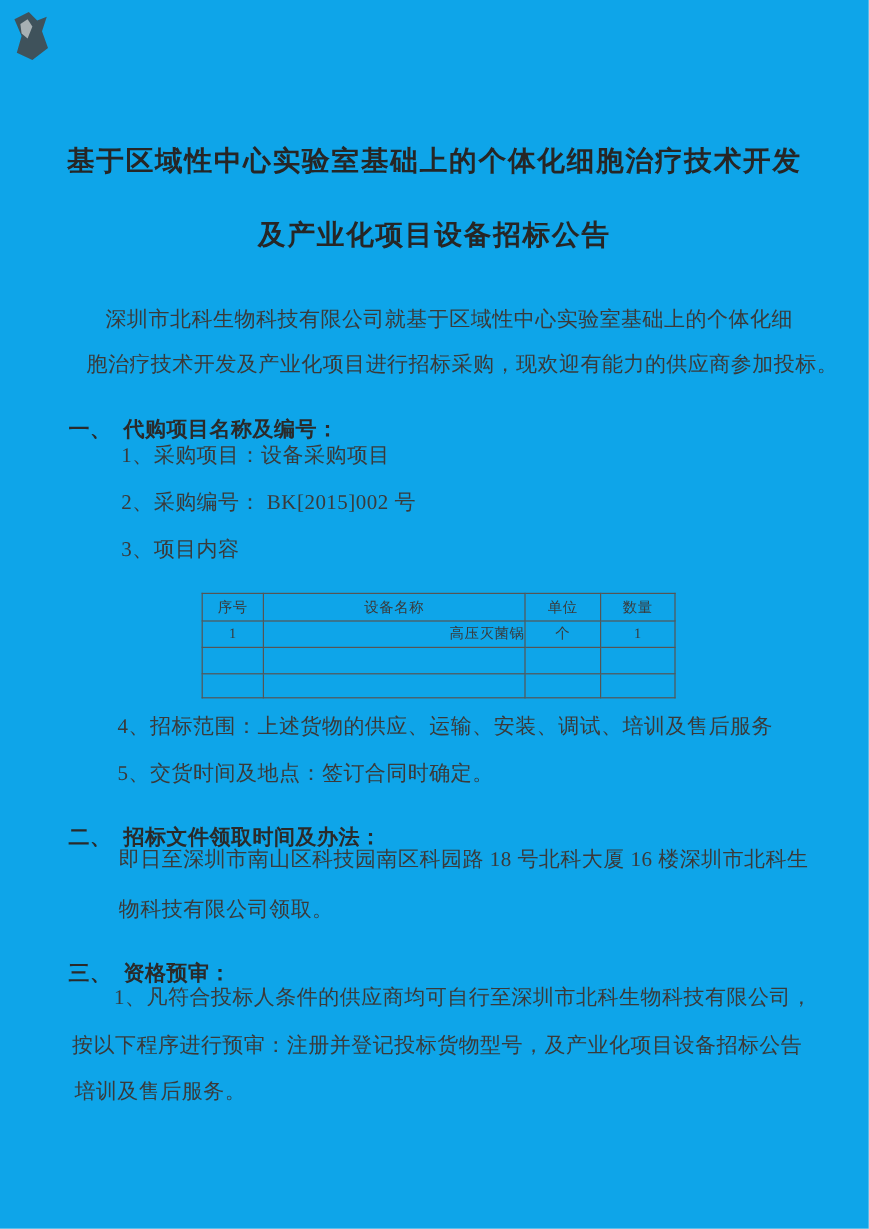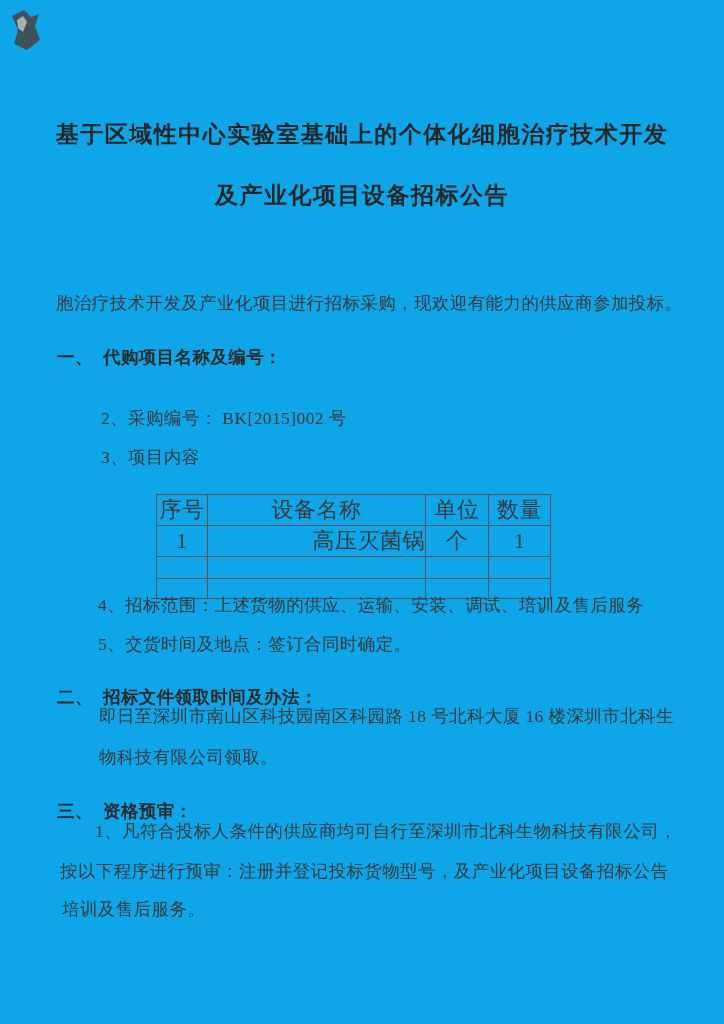--- a/index.html
+++ b/index.html
@@ -33,26 +33,26 @@
     white-space: pre;
   }
   .heading-line {
     font-weight: bold;
     color: #2a2a2a;
     margin-top: 15px;
   }
   .heading-line .marker { display: inline-block; width: 46px; }
   .equip-table {
     position: absolute;
-    left: 156px;
+    left: 168px;
     top: 494px;
     width: 390px;
     border-collapse: collapse;
     table-layout: fixed;
-    font-size: 22px;
+    font-size: 12px;
     color: #3a3a3a;
   }
   .equip-table td, .equip-table th {
     border: 1px solid #555;
     padding: 0;
     font-weight: normal;
     text-align: center;
     overflow: hidden;
     letter-spacing: 0.5px;
   }
@@ -79,23 +79,25 @@
 <div class="page">
 
   <svg class="scan-mark" viewBox="0 0 34 40">
     <polygon points="3,6 15,0 22,7 30,4 26,16 31,30 18,40 5,34 9,20" fill="#474747" opacity="0.88"></polygon>
     <polygon points="8,10 14,6 18,12 14,22 9,18" fill="#fdfdfc" opacity="0.55"></polygon>
   </svg>
 
   <div class="title-line" style="top:119px">基于区域性中心实验室基础上的个体化细胞治疗技术开发</div>
   <div class="title-line" style="top:180px">及产业化项目设备招标公告</div>
 
-  <div class="line" style="left:56px; top:293px">胞治疗技术开发及产业化项目进行招标采购，现欢迎有能力的供应商参加投标。</div>
+  <div class="line" style="left:88px; top:256px">深圳市北科生物科技有限公司就基于区域性中心实验室基础上的个体化细</div>
+  <div class="line" style="left:72px; top:293px">胞治疗技术开发及产业化项目进行招标采购，现欢迎有能力的供应商参加投标。</div>
 
   <div class="line heading-line" style="left:57px; top:332px"><span class="marker">一、</span><span>代购项目名称及编号：</span></div>
+  <div class="line" style="left:101px; top:369px">1、采购项目：设备采购项目</div>
   <div class="line" style="left:101px; top:408px">2、采购编号： BK[2015]002 号</div>
   <div class="line" style="left:101px; top:447px">3、项目内容</div>
 
   <table class="equip-table">
     <tbody>
         <tr class="hdr">
       <td class="col-no">序号</td>
       <td class="col-name">设备名称</td>
       <td class="col-unit">单位</td>
       <td class="col-qty">数量</td>

